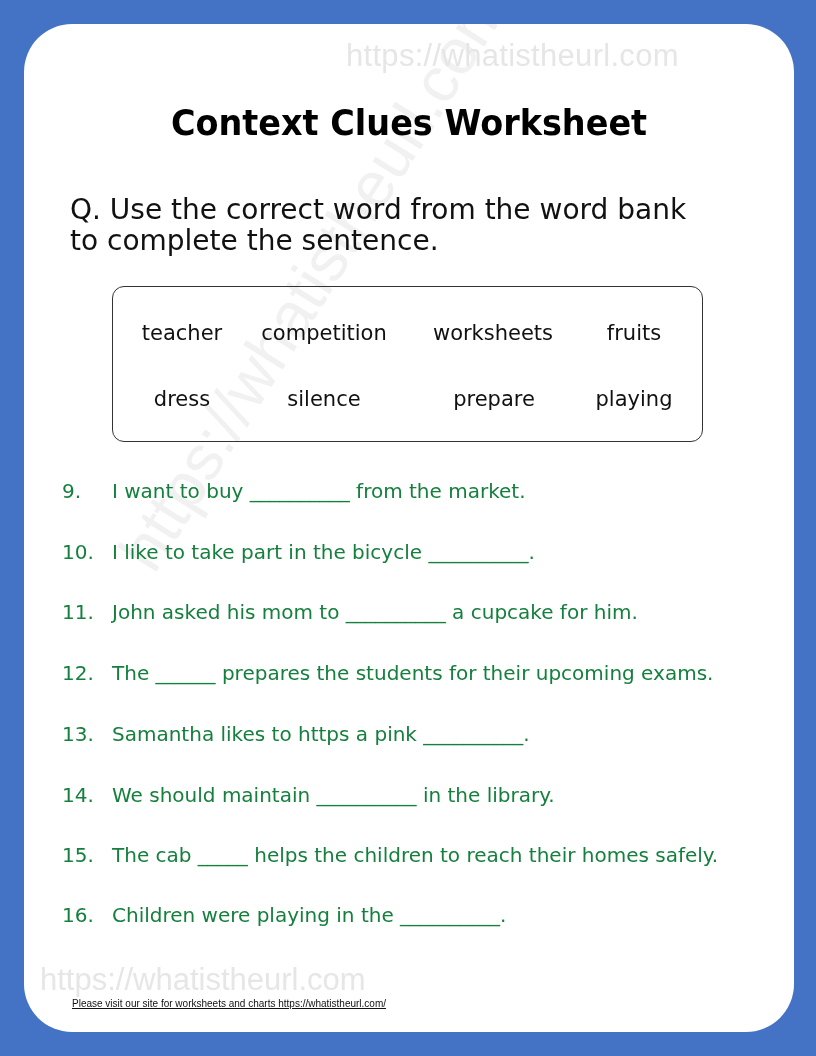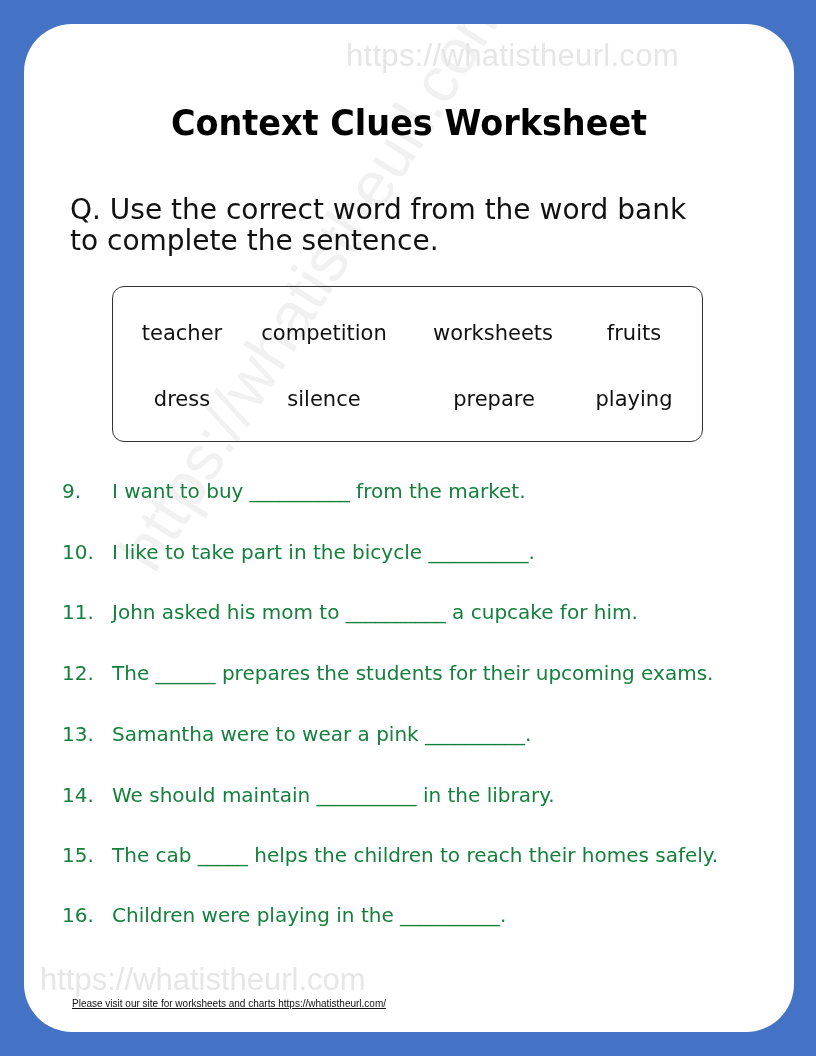--- a/index.html
+++ b/index.html
@@ -37,21 +37,21 @@
     <span class="w" style="left:211px; top:100px;">silence</span>
     <span class="w" style="left:381px; top:100px;">prepare</span>
     <span class="w" style="left:521px; top:100px;">playing</span>
   </div>
 
   <div class="items">
     <div class="item" style="top:0px;"><span class="num">9.</span><span>I want to buy __________ from the market.</span></div>
     <div class="item" style="top:61px;"><span class="num">10.</span><span>I like to take part in the bicycle __________.</span></div>
     <div class="item" style="top:121px;"><span class="num">11.</span><span>John asked his mom to __________ a cupcake for him.</span></div>
     <div class="item" style="top:182px;"><span class="num">12.</span><span>The ______ prepares the students for their upcoming exams.</span></div>
-    <div class="item" style="top:243px;"><span class="num">13.</span><span>Samantha were to wear a pink __________.</span></div>
+    <div class="item" style="top:243px;"><span class="num">13.</span><span>Samantha likes to https a pink __________.</span></div>
     <div class="item" style="top:304px;"><span class="num">14.</span><span>We should maintain __________ in the library.</span></div>
     <div class="item" style="top:364px;"><span class="num">15.</span><span>The cab _____ helps the children to reach their homes safely.</span></div>
     <div class="item" style="top:424px;"><span class="num">16.</span><span>Children were playing in the __________.</span></div>
   </div>
 
   <div class="wm-bottom">https://whatistheurl.com</div>
   <a class="footer">Please visit our site for worksheets and charts https://whatistheurl.com/</a>
 </div>
 
 </body></html>

